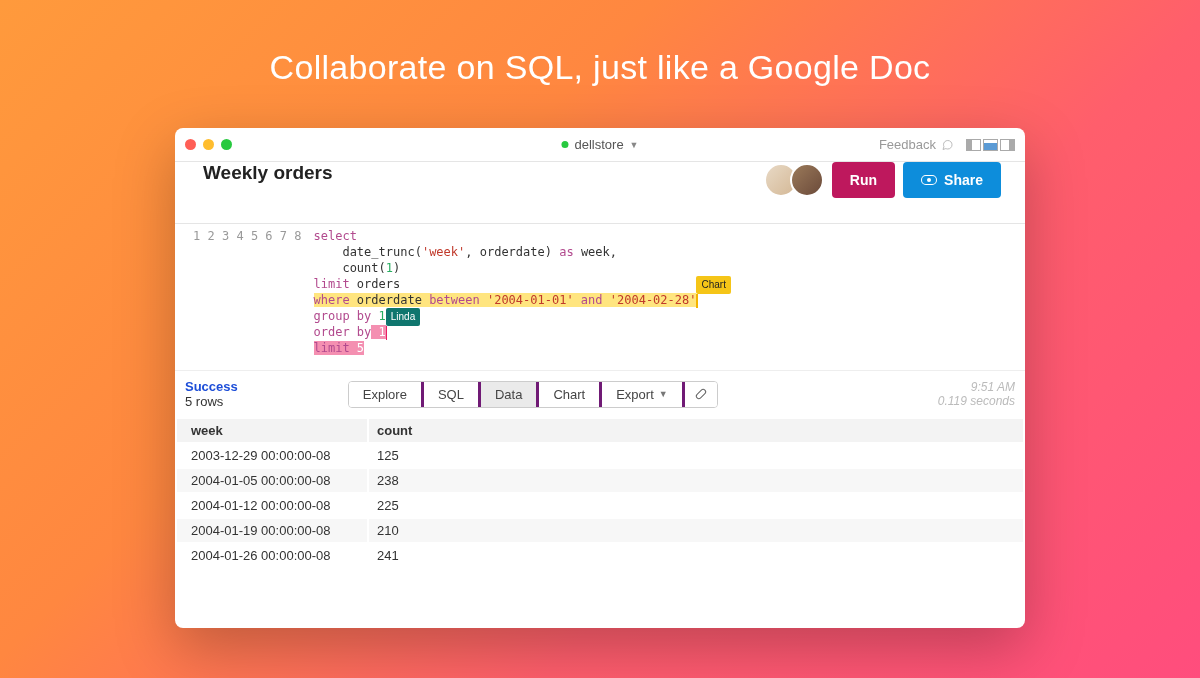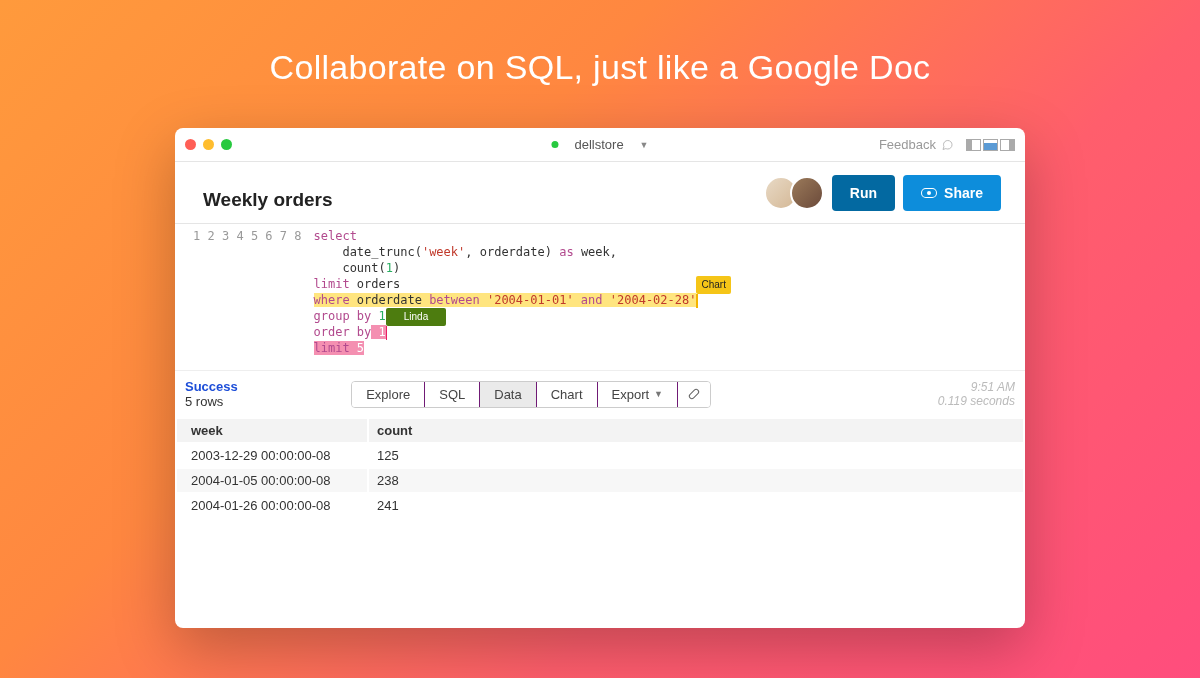--- a/index.html
+++ b/index.html
@@ -46,59 +46,59 @@
   .dot { width: 11px; height: 11px; border-radius: 50%; }
   .dot.red { background: #ff5f56; }
   .dot.yellow { background: #ffbd2e; }
   .dot.green { background: #27c93f; }
   .db-name {
     position: absolute;
     left: 50%;
     transform: translateX(-50%);
     display: flex;
     align-items: center;
-    gap: 16px;
+    gap: 6px;
     color: #555;
     font-size: 13px;
   }
   .db-status-dot { width: 7px; height: 7px; border-radius: 50%; background: #27c93f; }
   .db-caret { font-size: 9px; color: #888; }
   .title-right { margin-left: auto; display: flex; align-items: center; gap: 12px; }
   .feedback { color: #999; display: flex; align-items: center; gap: 5px; }
   .panel-icons { display: flex; gap: 2px; }
   .panel-icon {
     width: 15px; height: 12px; border: 1px solid #aaa; position: relative;
   }
   .panel-icon.left::before { content:""; position:absolute; left:0; top:0; bottom:0; width:5px; background:#aaa; }
   .panel-icon.center::before { content:""; position:absolute; left:0; right:0; bottom:0; height:5px; background:#5b9bd5; border:1px solid #5b9bd5; }
   .panel-icon.right::before { content:""; position:absolute; right:0; top:0; bottom:0; width:5px; background:#aaa; }
 
   
   .toolbar {
     height: 62px;
     border-bottom: 1px solid #e5e5e5;
     display: flex;
-    align-items: flex-end;
+    align-items: flex-start;
     padding: 0 24px 12px 28px;
   }
   .query-title { font-size: 19px; font-weight: 600; color: #222; }
   .toolbar-right { margin-left: auto; display: flex; align-items: center; gap: 8px; }
   .avatars { display: flex; }
   .avatar {
     width: 34px; height: 34px; border-radius: 50%; border: 2px solid #fff;
     margin-left: -8px;
   }
   .avatar.a1 { background: linear-gradient(135deg,#e8d9c5,#d4b896); margin-left:0; }
   .avatar.a2 { background: linear-gradient(135deg,#9b7a5a,#6b4a3a); }
   .btn {
     height: 36px; border-radius: 4px; border: none; color: #fff;
     font-size: 14px; font-weight: 600; padding: 0 18px;
     display: inline-flex; align-items: center; gap: 7px; cursor: pointer;
   }
-  .btn.run { background: #0369a1; }
+  .btn.run { background: #be185d; }
   .btn.share { background: #0d8ddb; }
   .eye-icon { width: 16px; height: 10px; border: 1.5px solid #fff; border-radius: 60% / 100%; position: relative; }
   .eye-icon::after { content:""; width:4px; height:4px; background:#fff; border-radius:50%; position:absolute; left:50%; top:50%; transform:translate(-50%,-50%); }
 
   
   .editor {
     display: flex;
     font-family: Menlo, Monaco, Consolas, monospace;
     font-size: 12px;
     line-height: 16px;
@@ -119,40 +119,40 @@
     position:absolute; left:0; bottom:14px;
     background:#f5c518; color:#222; font-family:-apple-system,sans-serif;
     font-size:10px; padding:1px 5px; border-radius:2px; white-space:nowrap;
   }
   .cursor-linda {
     display:inline-block; width:1.5px; height:14px; background:#e91e63; vertical-align:middle;
     position:relative;
   }
   .cursor-linda-label {
     position:absolute; left:0; bottom:14px;
-    background:#4d7c0f; color:#fff; font-family:-apple-system,sans-serif;
-    font-size:10px; padding:1px 18px; border-radius:2px; white-space:nowrap;
+    background:#0f766e; color:#fff; font-family:-apple-system,sans-serif;
+    font-size:10px; padding:1px 5px; border-radius:2px; white-space:nowrap;
   }
 
   
   .results-bar {
     display:flex; align-items:center; padding: 8px 10px 8px 10px;
     border-top: 1px solid #eee;
     font-size: 13px;
   }
   .status-col { padding-left: 0; }
   .status-success { color:#1d4ed8; font-weight:600; }
   .status-rows { color:#333; font-size:13px; }
   .segmented {
     margin: 0 auto;
     display:flex; border:1px solid #ccc; border-radius:4px; overflow:hidden;
     font-size:13px;
   }
   .seg {
-    padding: 5px 14px; color:#444; border-left:1px solid #701a75; background:#fff;
+    padding: 5px 14px; color:#444; border-left:3px solid #701a75; background:#fff;
     display:flex; align-items:center; gap:5px;
   }
   .seg:first-child { border-left:none; }
   .seg.active { background:#eaeaea; }
   .seg .caret-down { font-size:9px; color:#777; }
   .seg.linkseg { padding: 5px 10px; }
   .link-icon {
     width:12px; height:6px; border:1.2px solid #666; border-radius:3px; position:relative;
     transform: rotate(-45deg);
   }
@@ -274,19 +274,27 @@
     <tbody>
       <tr>
           <td class="col-week">2003-12-29 00:00:00-08</td>
           <td>125</td>
         </tr>
       <tr>
           <td class="col-week">2004-01-05 00:00:00-08</td>
           <td>238</td>
         </tr>
       <tr>
+          <td class="col-week">2004-01-12 00:00:00-08</td>
+          <td>225</td>
+        </tr>
+      <tr>
+          <td class="col-week">2004-01-19 00:00:00-08</td>
+          <td>210</td>
+        </tr>
+      <tr>
           <td class="col-week">2004-01-26 00:00:00-08</td>
           <td>241</td>
         </tr>
     </tbody>
   </table>
 
 </div>
 
 </body></html>

